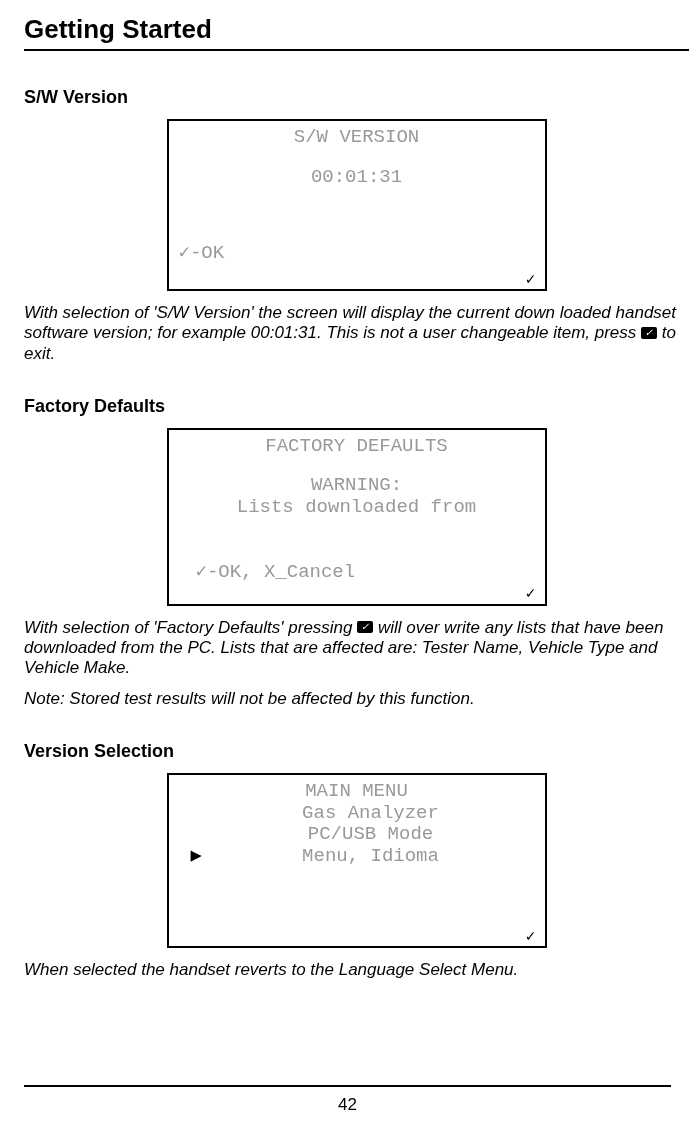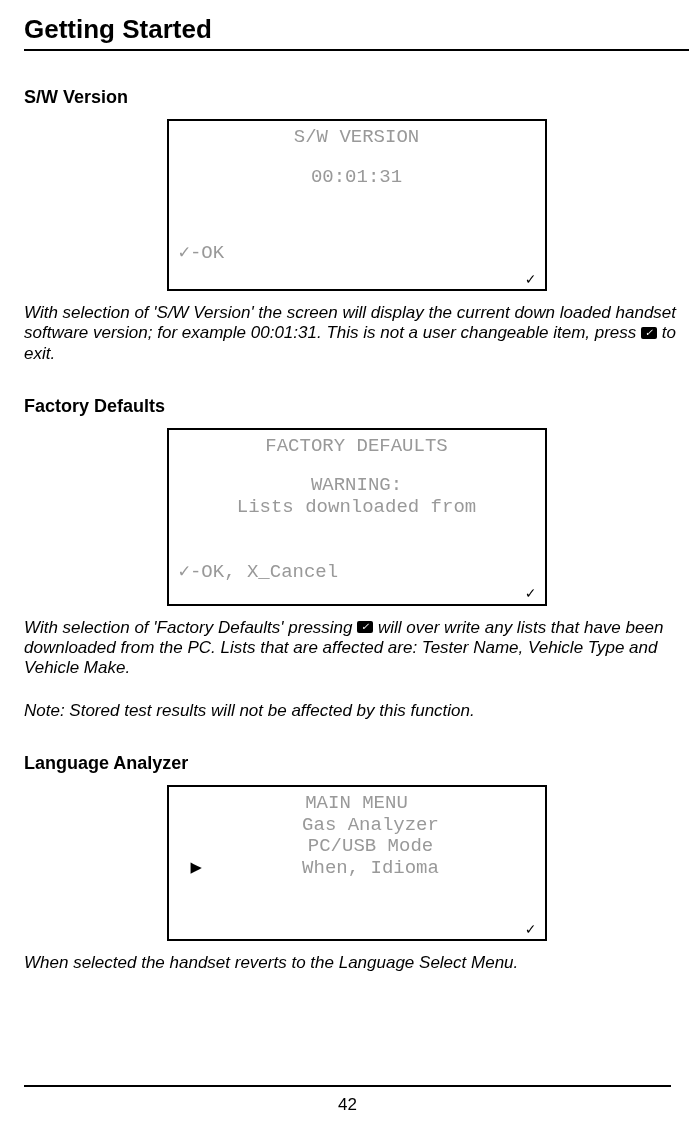--- a/index.html
+++ b/index.html
@@ -26,21 +26,21 @@
   }
   h2.section {
     font-size: 18px;
     font-weight: bold;
     margin: 32px 0 10px 0;
   }
   h2.section.first {
     margin-top: 36px;
   }
   p.body { margin: 10px 0; font-style: italic; }
-  p.note { font-style: italic; margin: 22px 0; }
+  p.note { font-style: italic; margin: 10px 0; }
 
   .lcd {
     width: 380px;
     border: 2px solid #000;
     margin: 10px auto 12px auto;
     padding: 6px 10px 4px 10px;
     font-family: "Courier New", monospace;
     font-size: 19px;
     line-height: 1.15;
     color: #999;
@@ -109,36 +109,36 @@
     <span>With selection of 'S/W Version' the screen will display the current down loaded handset software version; for example 00:01:31. This is not a user changeable item, press </span><span class="inline-icon">✓</span><span> to exit.</span>
   </p>
 
   <h2 class="section">Factory Defaults</h2>
 
   <div class="lcd" style="height:178px;">
     <div class="row center">FACTORY DEFAULTS</div>
     <div class="blank"></div>
     <div class="row center">WARNING:</div>
     <div class="row center">Lists downloaded from</div>
-    <div style="position:absolute; left:10px; bottom:20px;" class="row prompt">✓-OK, X_Cancel</div>
+    <div style="position:absolute; left:27px; bottom:20px;" class="row prompt">✓-OK, X_Cancel</div>
     <span class="tick">✓</span>
   </div>
 
   <p class="body">
     <span>With selection of 'Factory Defaults' pressing </span><span class="inline-icon">✓</span><span> will over write any lists that have been downloaded from the PC. Lists that are affected are: Tester Name, Vehicle Type and Vehicle Make.</span>
   </p>
   <p class="note">Note: Stored test results will not be affected by this function.</p>
 
-  <h2 class="section">Language Analyzer</h2>
+  <h2 class="section">Version Selection</h2>
 
-  <div class="lcd" style="height:156px;">
+  <div class="lcd" style="height:175px;">
     <div class="row center">MAIN MENU</div>
     <div class="row menu-line"><span>Gas Analyzer</span></div>
     <div class="row menu-line"><span>PC/USB Mode</span></div>
-    <div class="row menu-line"><span class="ptr">▶</span><span>When, Idioma</span></div>
+    <div class="row menu-line"><span class="ptr">▶</span><span>Menu, Idioma</span></div>
     <span class="tick">✓</span>
   </div>
 
   <p class="body">When selected the handset reverts to the Language Select Menu.</p>
 
   <div class="footer-line">
     <span>42</span>
   </div>
 
 </div>

